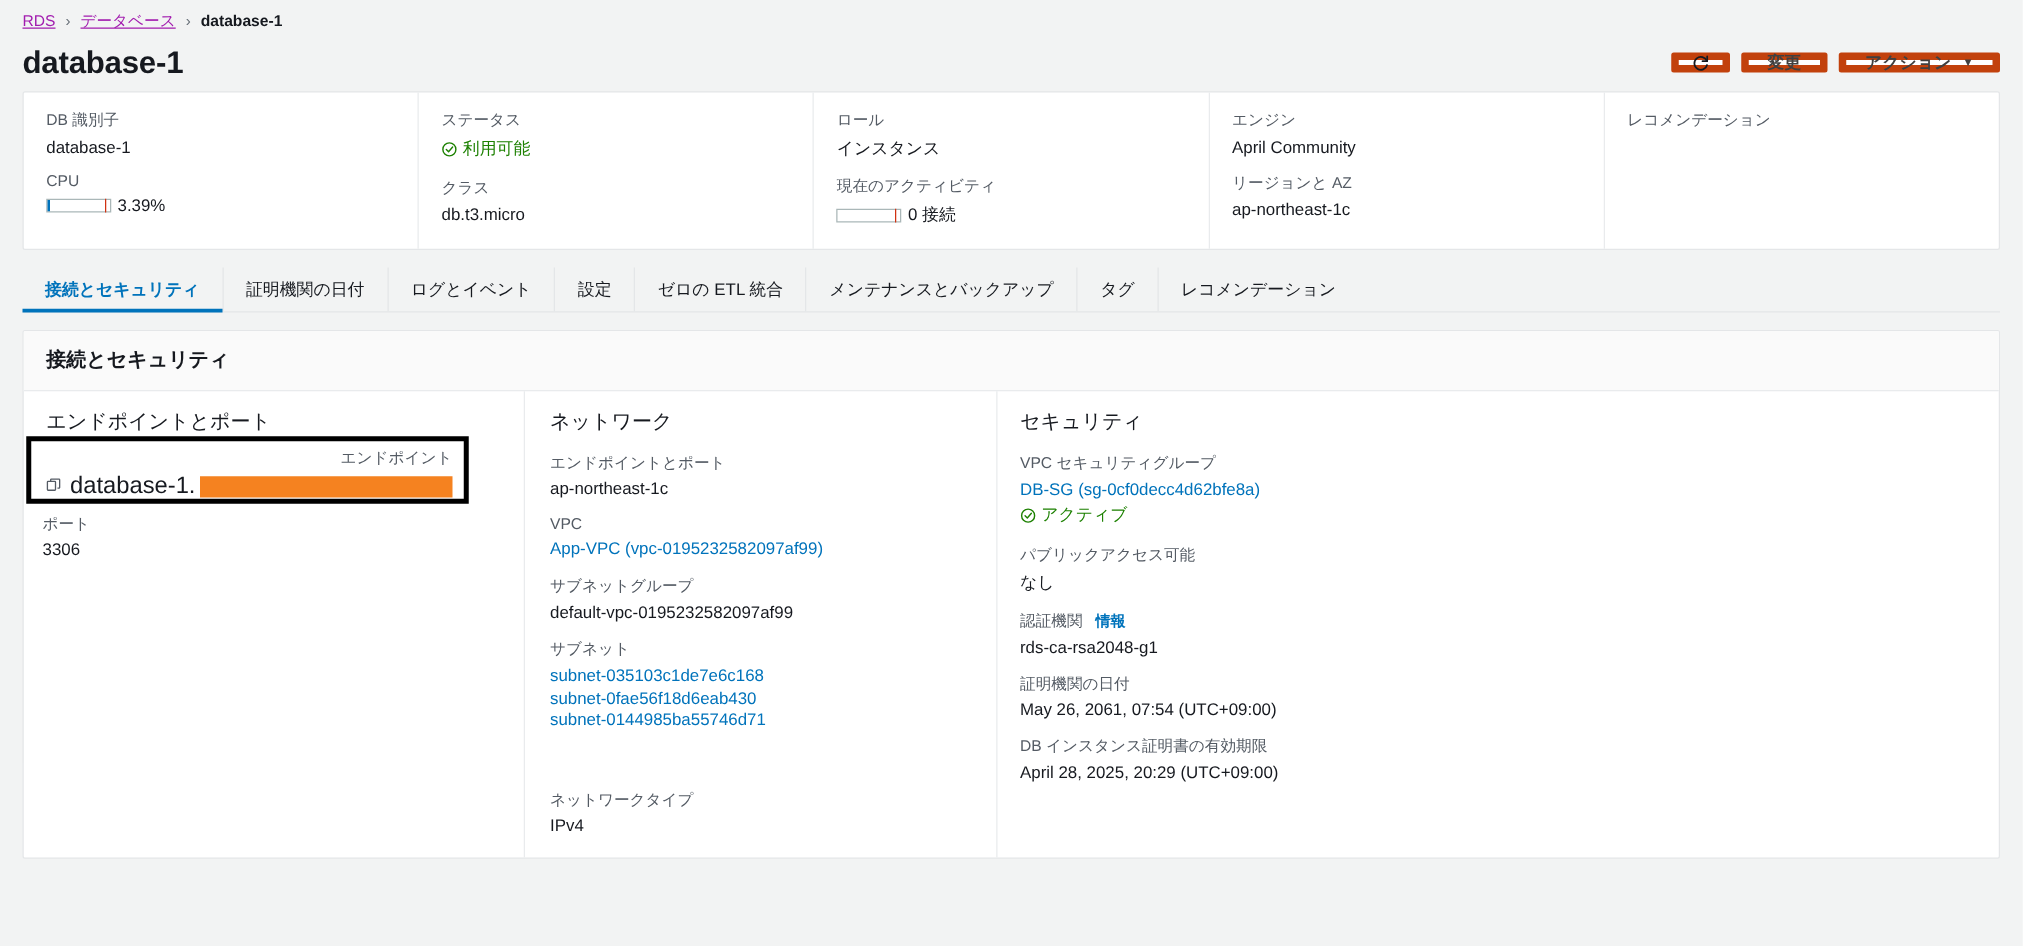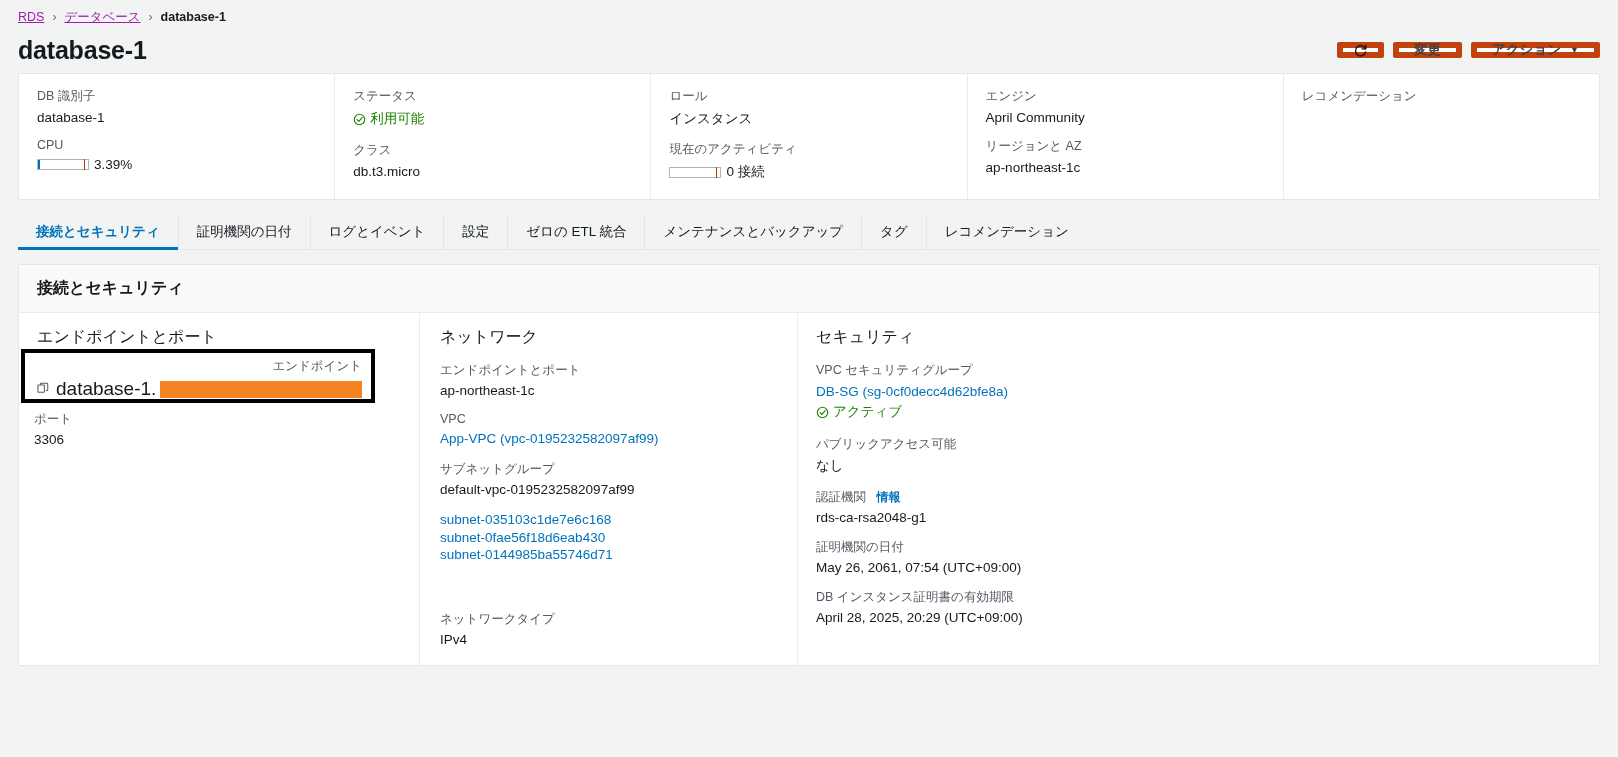--- a/index.html
+++ b/index.html
@@ -413,20 +413,21 @@
         <div class="f-label">VPC</div>
         <a class="f-link">App-VPC (vpc-0195232582097af99)</a>
       </div>
 
       <div class="field">
         <div class="f-label">サブネットグループ</div>
         <div class="f-value">default-vpc-0195232582097af99</div>
       </div>
 
       <div class="field">
+        <div class="f-label">サブネット</div>
         <a class="f-link">subnet-035103c1de7e6c168</a>
         <a class="f-link">subnet-0fae56f18d6eab430</a>
         <a class="f-link">subnet-0144985ba55746d71</a>
       </div>
 
       <div class="net-spacer"></div>
 
       <div class="field">
         <div class="f-label">ネットワークタイプ</div>
         <div class="f-value">IPv4</div>

